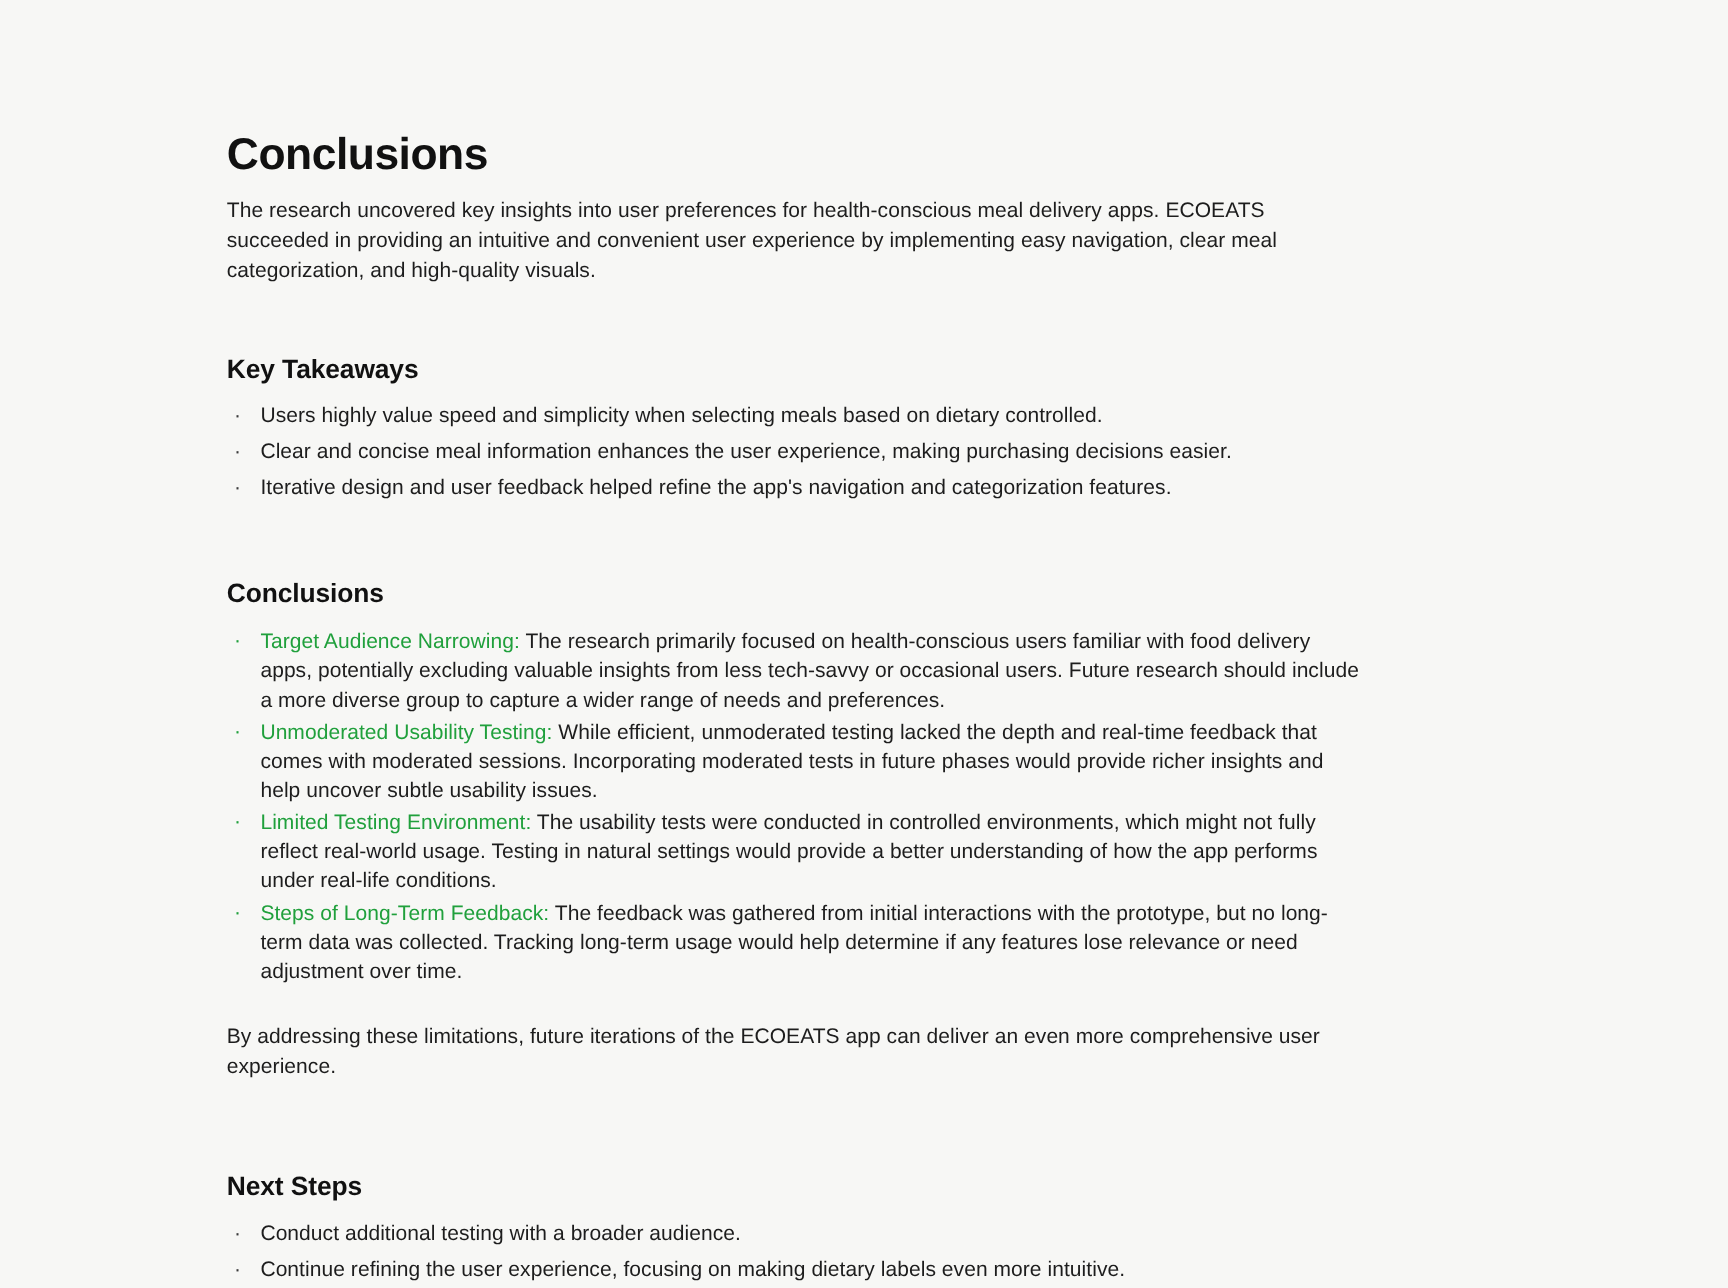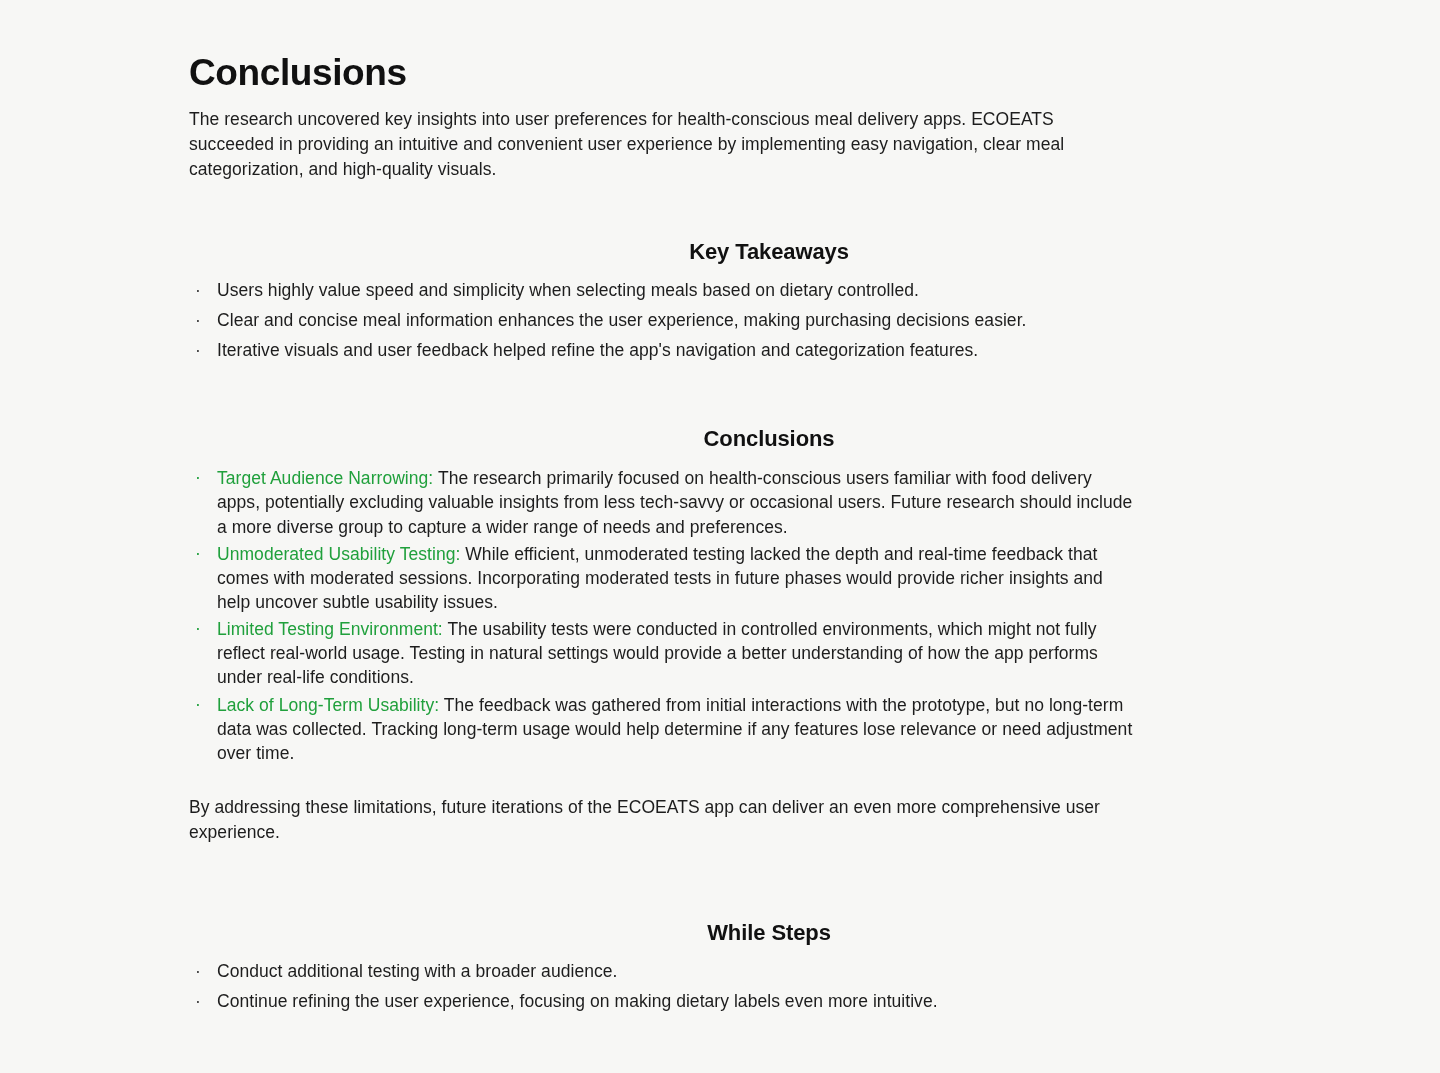--- a/index.html
+++ b/index.html
@@ -13,21 +13,21 @@
     background: #f7f7f5;
     font-family: "Liberation Sans", sans-serif;
     color: #1a1a1a;
     overflow: hidden;
   }
 
   .page {
     position: relative;
     width: 1168px;
     height: 1073px;
-    padding: 52px 0 0 189px;
+    padding: 108px 0 0 189px;
   }
 
   .content {
     width: 1160px;
   }
 
   
   .title {
     font-size: 37px;
     font-weight: 700;
@@ -37,21 +37,20 @@
     color: #111111;
   }
 
   .section-heading {
     font-size: 22px;
     font-weight: 700;
     letter-spacing: -0.1px;
     line-height: 1.2;
     margin: 0 0 14px 0;
     color: #111111;
-    text-align: center;
   }
 
   
   .intro-para {
     font-size: 17.5px;
     line-height: 1.43;
     margin: 0;
     width: 905px;
     color: #1d1d1d;
     letter-spacing: 0.05px;
@@ -128,21 +127,21 @@
         <li>
           <span class="marker">·</span>
           <span>Users highly value speed and simplicity when selecting meals based on dietary controlled.</span>
         </li>
         <li>
           <span class="marker">·</span>
           <span>Clear and concise meal information enhances the user experience, making purchasing decisions easier.</span>
         </li>
         <li>
           <span class="marker">·</span>
-          <span>Iterative visuals and user feedback helped refine the app's navigation and categorization features.</span>
+          <span>Iterative design and user feedback helped refine the app's navigation and categorization features.</span>
         </li>
       </ul>
     </section>
 
     <section class="sec-limitations">
       <h2 class="section-heading">Conclusions</h2>
       <ul class="bullets limitations">
         <li>
           <span class="marker">·</span>
           <span class="lead-green">Target Audience Narrowing:</span><span> The research primarily focused on health-conscious users familiar with food delivery apps, potentially excluding valuable insights from less tech-savvy or occasional users. Future research should include a more diverse group to capture a wider range of needs and preferences.</span>
@@ -150,31 +149,31 @@
         <li>
           <span class="marker">·</span>
           <span class="lead-green">Unmoderated Usability Testing:</span><span> While efficient, unmoderated testing lacked the depth and real-time feedback that comes with moderated sessions. Incorporating moderated tests in future phases would provide richer insights and help uncover subtle usability issues.</span>
         </li>
         <li>
           <span class="marker">·</span>
           <span class="lead-green">Limited Testing Environment:</span><span> The usability tests were conducted in controlled environments, which might not fully reflect real-world usage. Testing in natural settings would provide a better understanding of how the app performs under real-life conditions.</span>
         </li>
         <li>
           <span class="marker">·</span>
-          <span class="lead-green">Lack of Long-Term Usability:</span><span> The feedback was gathered from initial interactions with the prototype, but no long-term data was collected. Tracking long-term usage would help determine if any features lose relevance or need adjustment over time.</span>
+          <span class="lead-green">Steps of Long-Term Feedback:</span><span> The feedback was gathered from initial interactions with the prototype, but no long-term data was collected. Tracking long-term usage would help determine if any features lose relevance or need adjustment over time.</span>
         </li>
       </ul>
 
       <div class="closing-wrap">
         <p class="closing-para">By addressing these limitations, future iterations of the ECOEATS app can deliver an even more comprehensive user experience.</p>
       </div>
     </section>
 
     <section class="sec-nextsteps">
-      <h2 class="section-heading">While Steps</h2>
+      <h2 class="section-heading">Next Steps</h2>
       <ul class="bullets simple">
         <li>
           <span class="marker">·</span>
           <span>Conduct additional testing with a broader audience.</span>
         </li>
         <li>
           <span class="marker">·</span>
           <span>Continue refining the user experience, focusing on making dietary labels even more intuitive.</span>
         </li>
       </ul>

